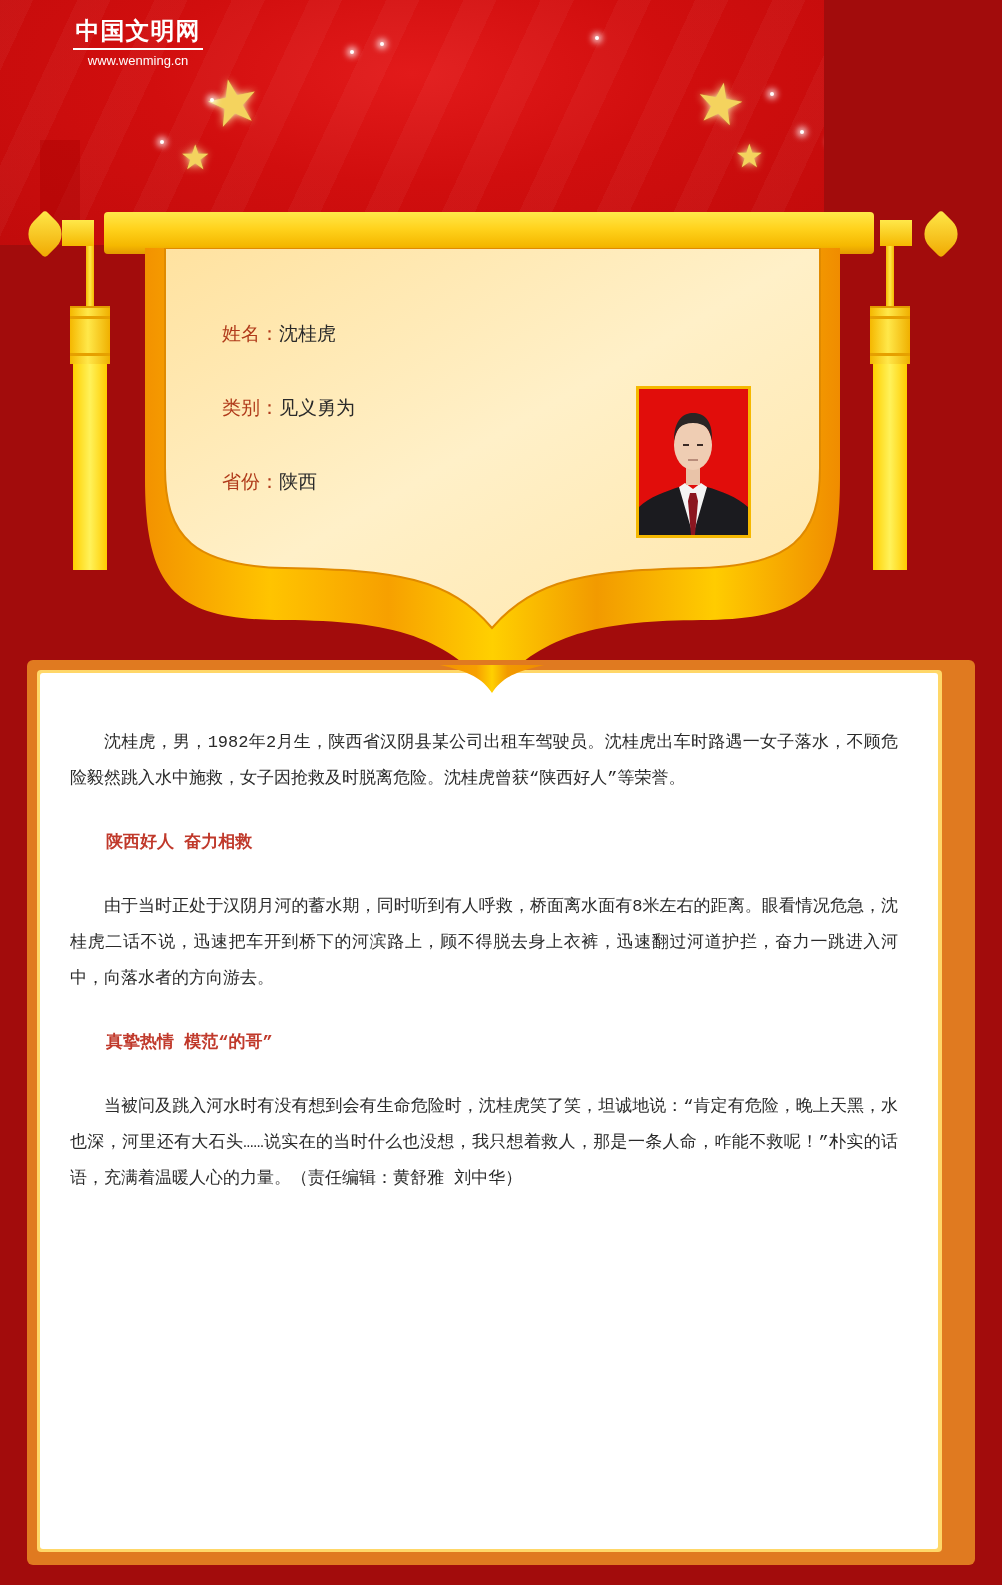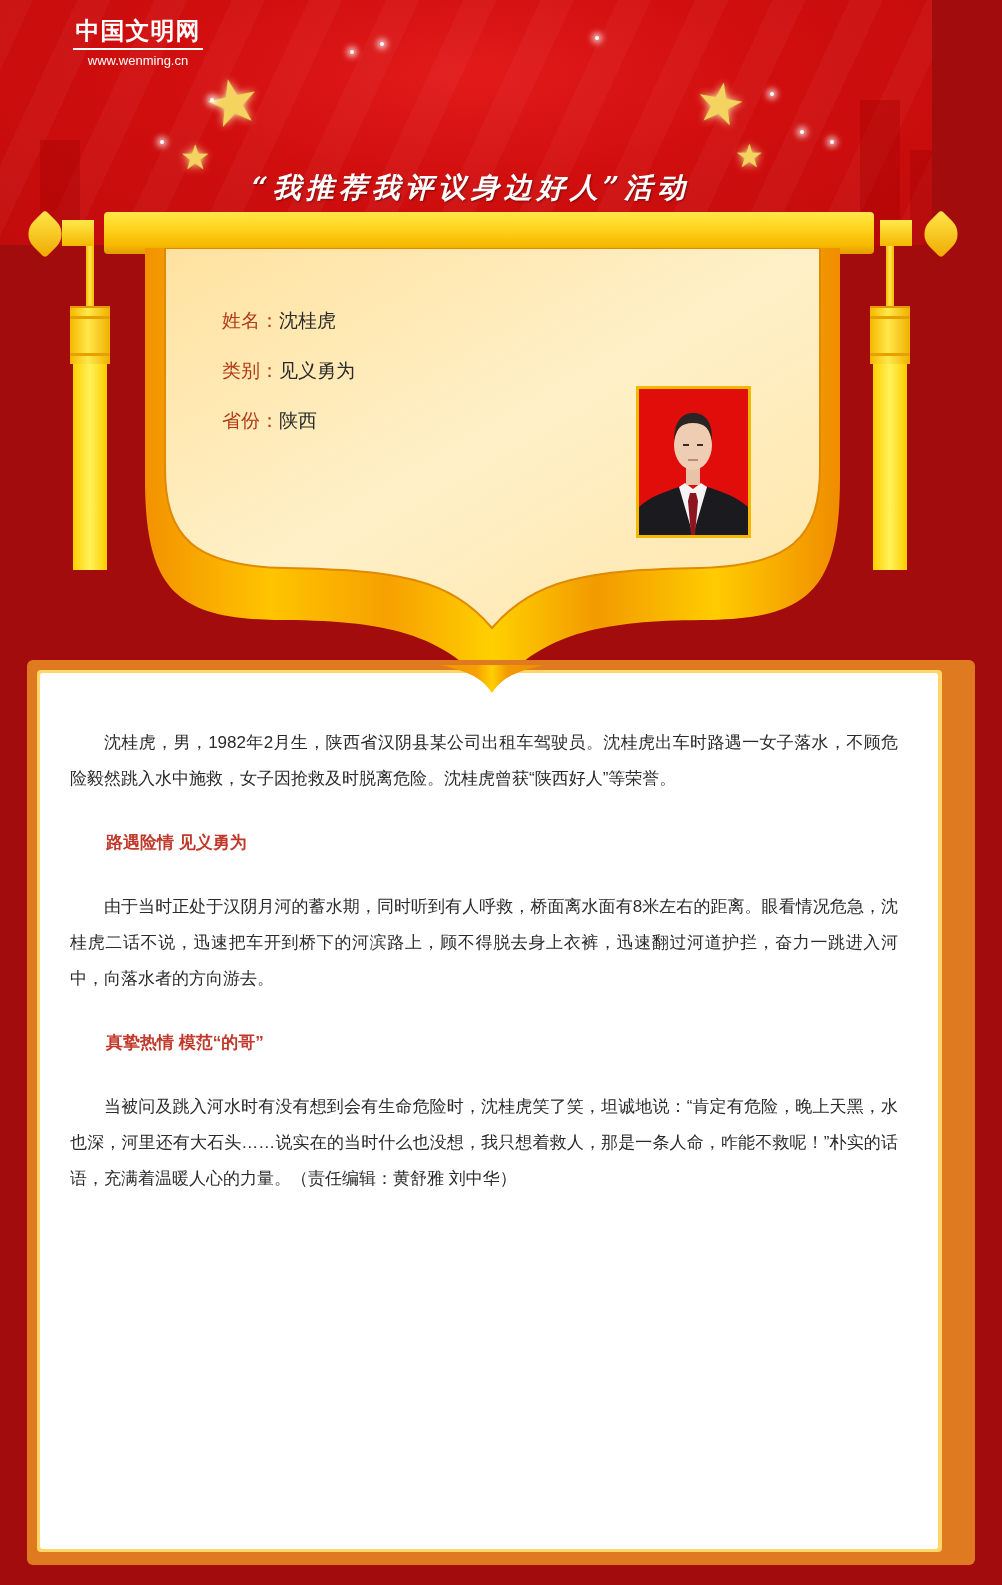--- a/index.html
+++ b/index.html
@@ -4,21 +4,21 @@
 <style>
   * { margin: 0; padding: 0; box-sizing: border-box; }
   html, body { width: 1002px; height: 1585px; overflow: hidden; }
   body {
     background: #a20c0c;
     font-family: "DejaVu Sans", "Liberation Sans", sans-serif;
     position: relative;
   }
   
   .banner {
-    position: absolute; left: 0; top: 0; width: 932px; height: 245px;
+    position: absolute; left: 0; top: 0; width: 824px; height: 245px;
     background:
       repeating-linear-gradient(115deg, rgba(255,255,255,0.035) 0 30px, rgba(0,0,0,0.0) 30px 70px),
       radial-gradient(ellipse at 50% 30%, #e21a1a 0%, #d10e0e 45%, #c10b0b 100%);
     overflow: hidden;
   }
   .building { position: absolute; background: rgba(160,0,0,0.35); }
   .logo {
     position: absolute; left: 73px; top: 16px; width: 130px;
   }
   .logo-cn {
@@ -89,22 +89,22 @@
   .tassel-body {
     position: absolute; width: 34px;
     background: linear-gradient(90deg, #ffd000 0%, #fff25a 50%, #ffcc00 100%);
   }
   
   .shield-svg { position: absolute; left: 140px; top: 248px; }
   .info {
     position: absolute; left: 222px; top: 284px;
   }
   .info-row {
-    height: 50px; display: flex; align-items: flex-end;
-    font-size: 19px; line-height: 28px; font-family: "DejaVu Sans", sans-serif;
+    height: 50px; display: flex; align-items: center;
+    font-size: 19px; line-height: 28px; font-family: "DejaVu Sans", sans-serif; margin-top: 24px;
   }
   .info-label { color: #b03a1a; }
   .info-value { color: #2a2a2a; }
   .photo {
     position: absolute; left: 636px; top: 386px; width: 115px; height: 152px;
     border: 3px solid #f5b800; background: #e10d0b; overflow: hidden;
   }
   
   .article-frame {
     position: absolute; left: 27px; top: 660px; width: 948px; height: 905px;
@@ -114,21 +114,21 @@
     position: absolute; left: 37px; top: 670px; width: 905px; height: 882px;
     background: #ffd768; border-radius: 4px;
   }
   .article {
     position: absolute; left: 40px; top: 673px; width: 898px; height: 876px;
     background: #ffffff; border-radius: 3px;
   }
   .article-text {
     position: absolute; left: 70px; top: 725px; width: 828px;
     font-size: 17px; line-height: 36px; color: #2a2a2a;
-    font-family: Liberation Sans, sans-serif;
+    font-family: Liberation Mono, monospace;
   }
   .para { text-indent: 2em; margin-bottom: 28px; text-align: justify; }
   .heading {
     color: #c0392b; font-weight: bold; padding-left: 36px;
     margin-bottom: 28px; font-size: 17px;
   }
 </style>
 </head>
 <body>
 
@@ -149,21 +149,20 @@
 
   <span class="sparkle" style="left:210px;top:98px;"></span>
   <span class="sparkle" style="left:160px;top:140px;"></span>
   <span class="sparkle" style="left:350px;top:50px;"></span>
   <span class="sparkle" style="left:380px;top:42px;"></span>
   <span class="sparkle" style="left:595px;top:36px;"></span>
   <span class="sparkle" style="left:770px;top:92px;"></span>
   <span class="sparkle" style="left:800px;top:130px;"></span>
   <span class="sparkle" style="left:830px;top:140px;"></span>
 
-  <div class="subtitle">“我推荐我评议身边好人”活动</div>
 </div>
 
 <div class="knob" style="left:28px;"></div>
 <div class="rod-end" style="left:62px;"></div>
 <div class="knob" style="left:924px;"></div>
 <div class="rod-end" style="left:880px;"></div>
 <div class="rod"></div>
 
 <div class="hanger" style="left:86px;top:246px;height:60px;"></div>
 <div class="tassel-cap" style="left:70px;top:306px;"></div>
@@ -236,17 +235,17 @@
       <stop offset="0.5" stop-color="#ffd000"></stop>
       <stop offset="0.65" stop-color="#f29a00"></stop>
       <stop offset="1" stop-color="#f08c00"></stop>
     </linearGradient>
   </defs>
   <path d="M300 45 C330 52 342 58 352 73 C362 58 374 52 404 45 Z" fill="url(#goldG2)"></path>
 </svg>
 
 <div class="article-text">
   <p class="para">沈桂虎，男，1982年2月生，陕西省汉阴县某公司出租车驾驶员。沈桂虎出车时路遇一女子落水，不顾危险毅然跳入水中施救，女子因抢救及时脱离危险。沈桂虎曾获“陕西好人”等荣誉。</p>
-  <p class="heading">路遇险情 见义勇为</p>
+  <p class="heading">陕西好人 奋力相救</p>
   <p class="para">由于当时正处于汉阴月河的蓄水期，同时听到有人呼救，桥面离水面有8米左右的距离。眼看情况危急，沈桂虎二话不说，迅速把车开到桥下的河滨路上，顾不得脱去身上衣裤，迅速翻过河道护拦，奋力一跳进入河中，向落水者的方向游去。</p>
   <p class="heading">真挚热情 模范“的哥”</p>
   <p class="para">当被问及跳入河水时有没有想到会有生命危险时，沈桂虎笑了笑，坦诚地说：“肯定有危险，晚上天黑，水也深，河里还有大石头……说实在的当时什么也没想，我只想着救人，那是一条人命，咋能不救呢！”朴实的话语，充满着温暖人心的力量。（责任编辑：黄舒雅 刘中华）</p>
 </div>
 
 </body></html>

